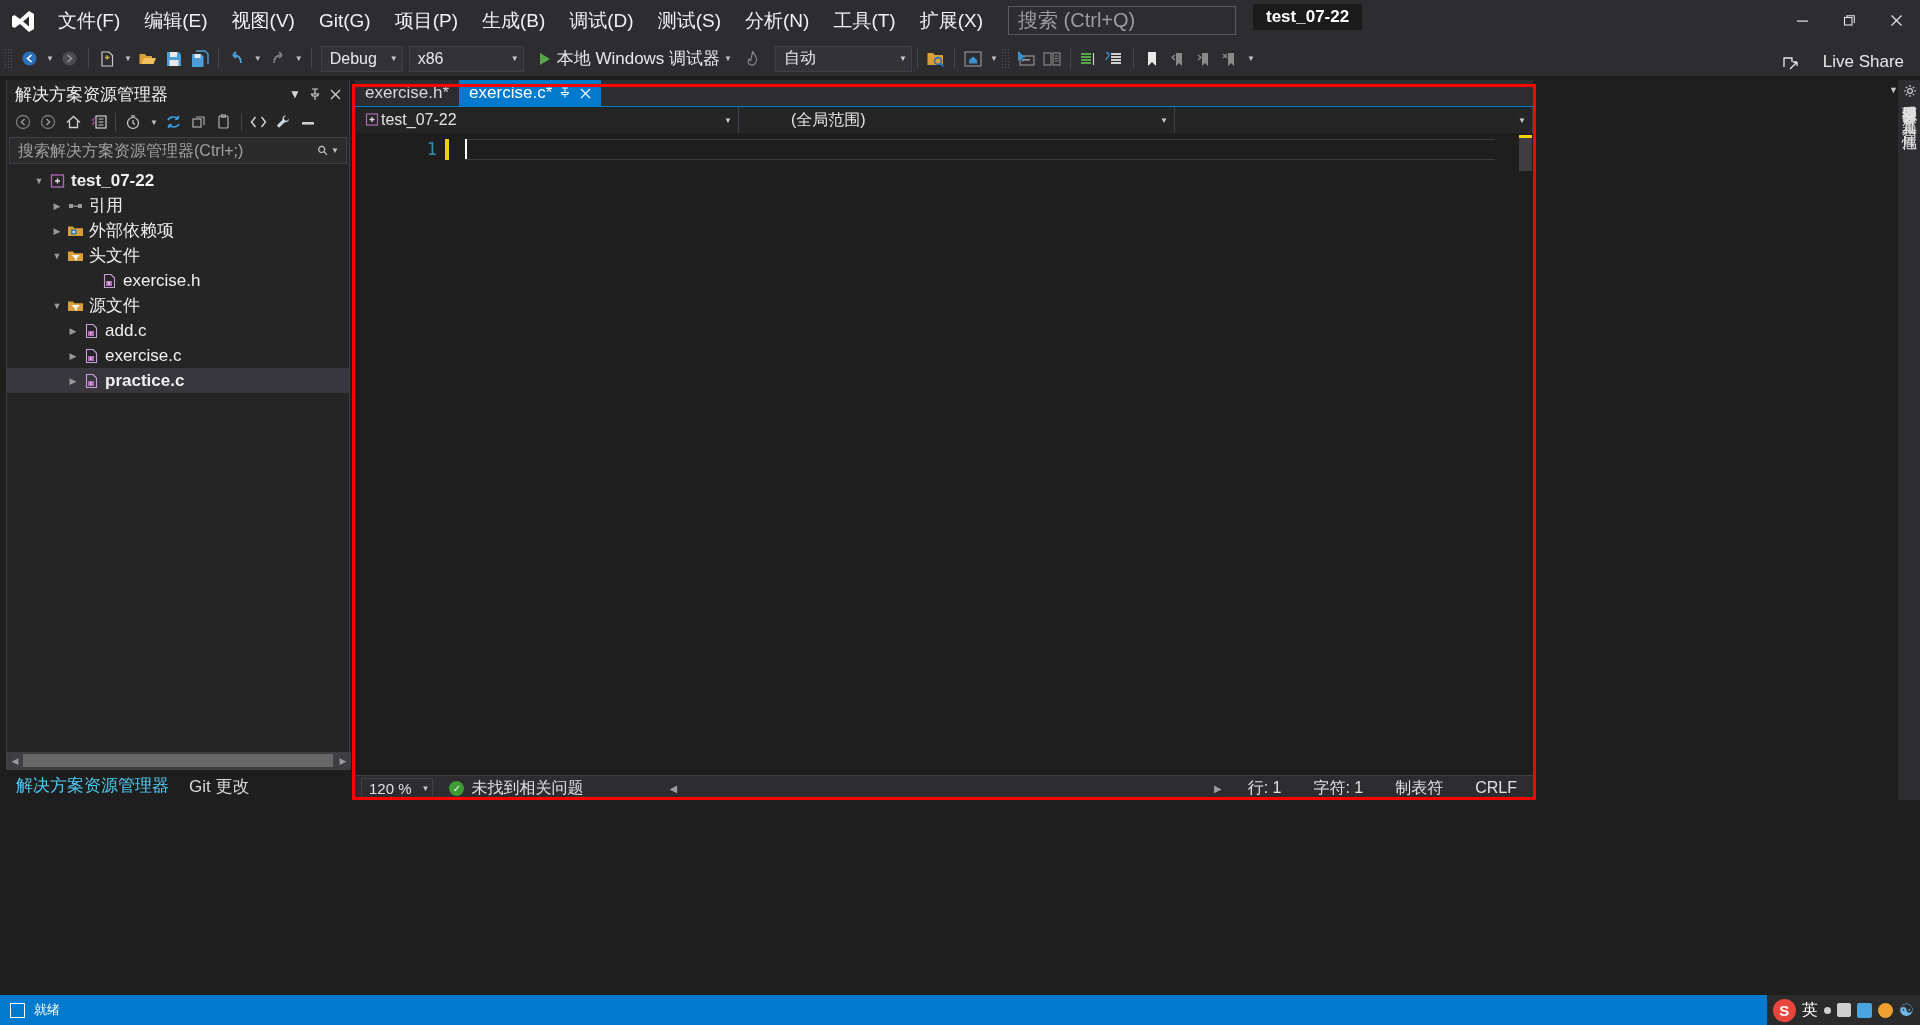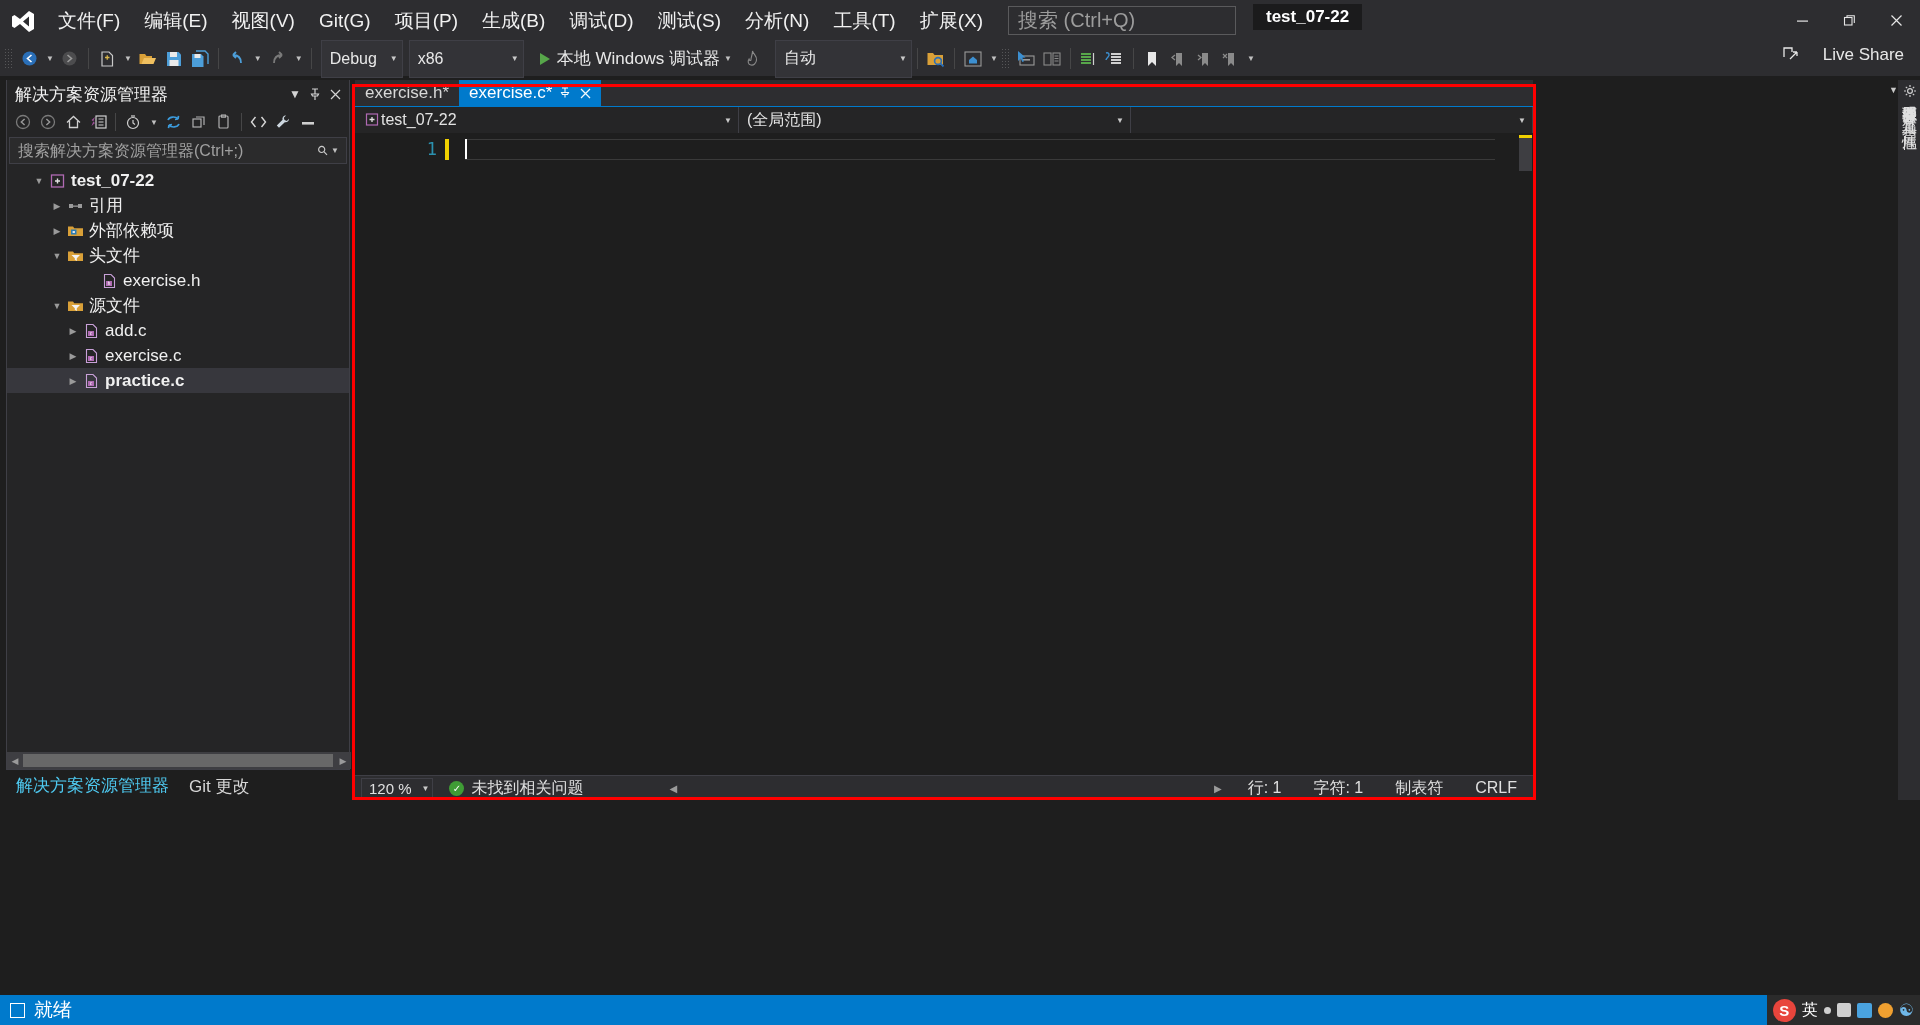--- a/index.html
+++ b/index.html
@@ -62,38 +62,38 @@
     background-image: radial-gradient(#5a5a5c 1px, transparent 1px);
     background-size: 3px 3px; opacity: .9;
   }
   .tb-btn {
     height: 28px; min-width: 26px; display: flex; align-items: center; justify-content: center;
     color: #d0d0d0; font-size: 15px; padding: 0 3px; position: relative;
   }
   .tb-caret { font-size: 8px; color: #c0c0c0; margin-left: 1px; padding: 0 3px; }
   .tb-sep { width: 1px; height: 21px; background: #464647; margin: 0 5px; }
   .combo {
-    height: 38px; background: #333337; border: 1px solid #3f3f46;
+    height: 26px; background: #333337; border: 1px solid #3f3f46;
     color: #e8e8e8; font-size: 16px; display: flex; align-items: center;
     padding: 0 4px 0 8px; position: relative; overflow: hidden;
   }
   .combo .lbl { flex: 1; overflow: hidden; white-space: nowrap; }
   .combo .cv { font-size: 8px; color: #c9c9c9; margin-left: 4px; }
   .run-btn {
     display: flex; align-items: center; height: 28px; padding: 0 4px 0 6px;
     color: #e8e8e8; font-size: 17px; white-space: nowrap;
   }
   .run-btn .tri {
     width: 0; height: 0; border-left: 10px solid #57a64a;
     border-top: 6px solid transparent; border-bottom: 6px solid transparent;
     margin-right: 7px;
   }
   .liveshare {
     position: absolute; right: 16px; top: 4px; height: 27px;
-    display: flex; align-items: flex-start; color: #e8e8e8; font-size: 17px; gap: 24px;
+    display: flex; align-items: flex-end; color: #e8e8e8; font-size: 17px; gap: 24px;
   }
 
   
   .sol-panel {
     position: absolute; left: 6px; top: 80px; width: 344px; height: 690px;
     background: #252526; border: 1px solid #3f3f46; border-top: none;
   }
   .sol-header {
     height: 28px; display: flex; align-items: center; padding: 0 4px 0 8px;
     color: #f1f1f1; font-size: 17px; background: #252526;
@@ -185,21 +185,21 @@
     background: #252526; display: flex; align-items: center; border-top: 1px solid #007acc;
   }
   .navcombo {
     height: 26px; display: flex; align-items: center; padding: 0 6px 0 8px;
     color: #e3e3e3; font-size: 16px; border-right: 1px solid #3f3f46;
     position: relative; overflow: hidden;
   }
   .navcombo .lbl { flex: 1; white-space: nowrap; }
   .navcombo .cv { font-size: 8px; color: #c9c9c9; margin-left: 6px; }
   .nav1 { width: 384px; }
-  .nav2 { width: 392px; }
+  .nav2 { width: 392px; margin-left: 44px; }
   .nav3 { flex: 1; }
 
   .code-area {
     position: absolute; left: 0; top: 53px; width: 1178px; height: 650px;
     background: #1e1e1e; display: flex;
   }
   .gutter {
     width: 90px; text-align: right; padding-right: 8px; padding-top: 6px;
     color: #2b91af; font-size: 17px; font-family: "DejaVu Sans Mono", monospace;
   }
@@ -258,21 +258,21 @@
     padding: 7px 2px; white-space: nowrap;
   }
   .rgear { position: absolute; right: 3px; top: 84px; color: #d0d0d0; font-size: 14px; }
   .rcaret { position: absolute; right: 22px; top: 85px; color: #c8c8c8; font-size: 9px; }
 
   
   .statusbar {
     position: absolute; left: 0; bottom: 0; width: 1920px; height: 30px;
     background: #007acc; display: flex; align-items: center;
   }
-  .sb-left { display: flex; align-items: center; gap: 9px; padding-left: 10px; color: #ffffff; font-size: 19px; }
+  .sb-left { display: flex; align-items: center; gap: 9px; padding-left: 10px; color: #ffffff; font-size: 13px; }
   .sb-icon { width: 15px; height: 15px; border: 1.6px solid #ffffff; }
   .sb-right { margin-left: auto; display: flex; align-items: center; height: 30px; }
 
   
   .ime {
     display: flex; align-items: center; height: 30px; background: #2b2b2b; padding: 0 6px; gap: 6px;
   }
   .ime-logo {
     width: 23px; height: 23px; border-radius: 50%; background: #e8453c;
     color: #fff; font-size: 15px; font-weight: bold;

